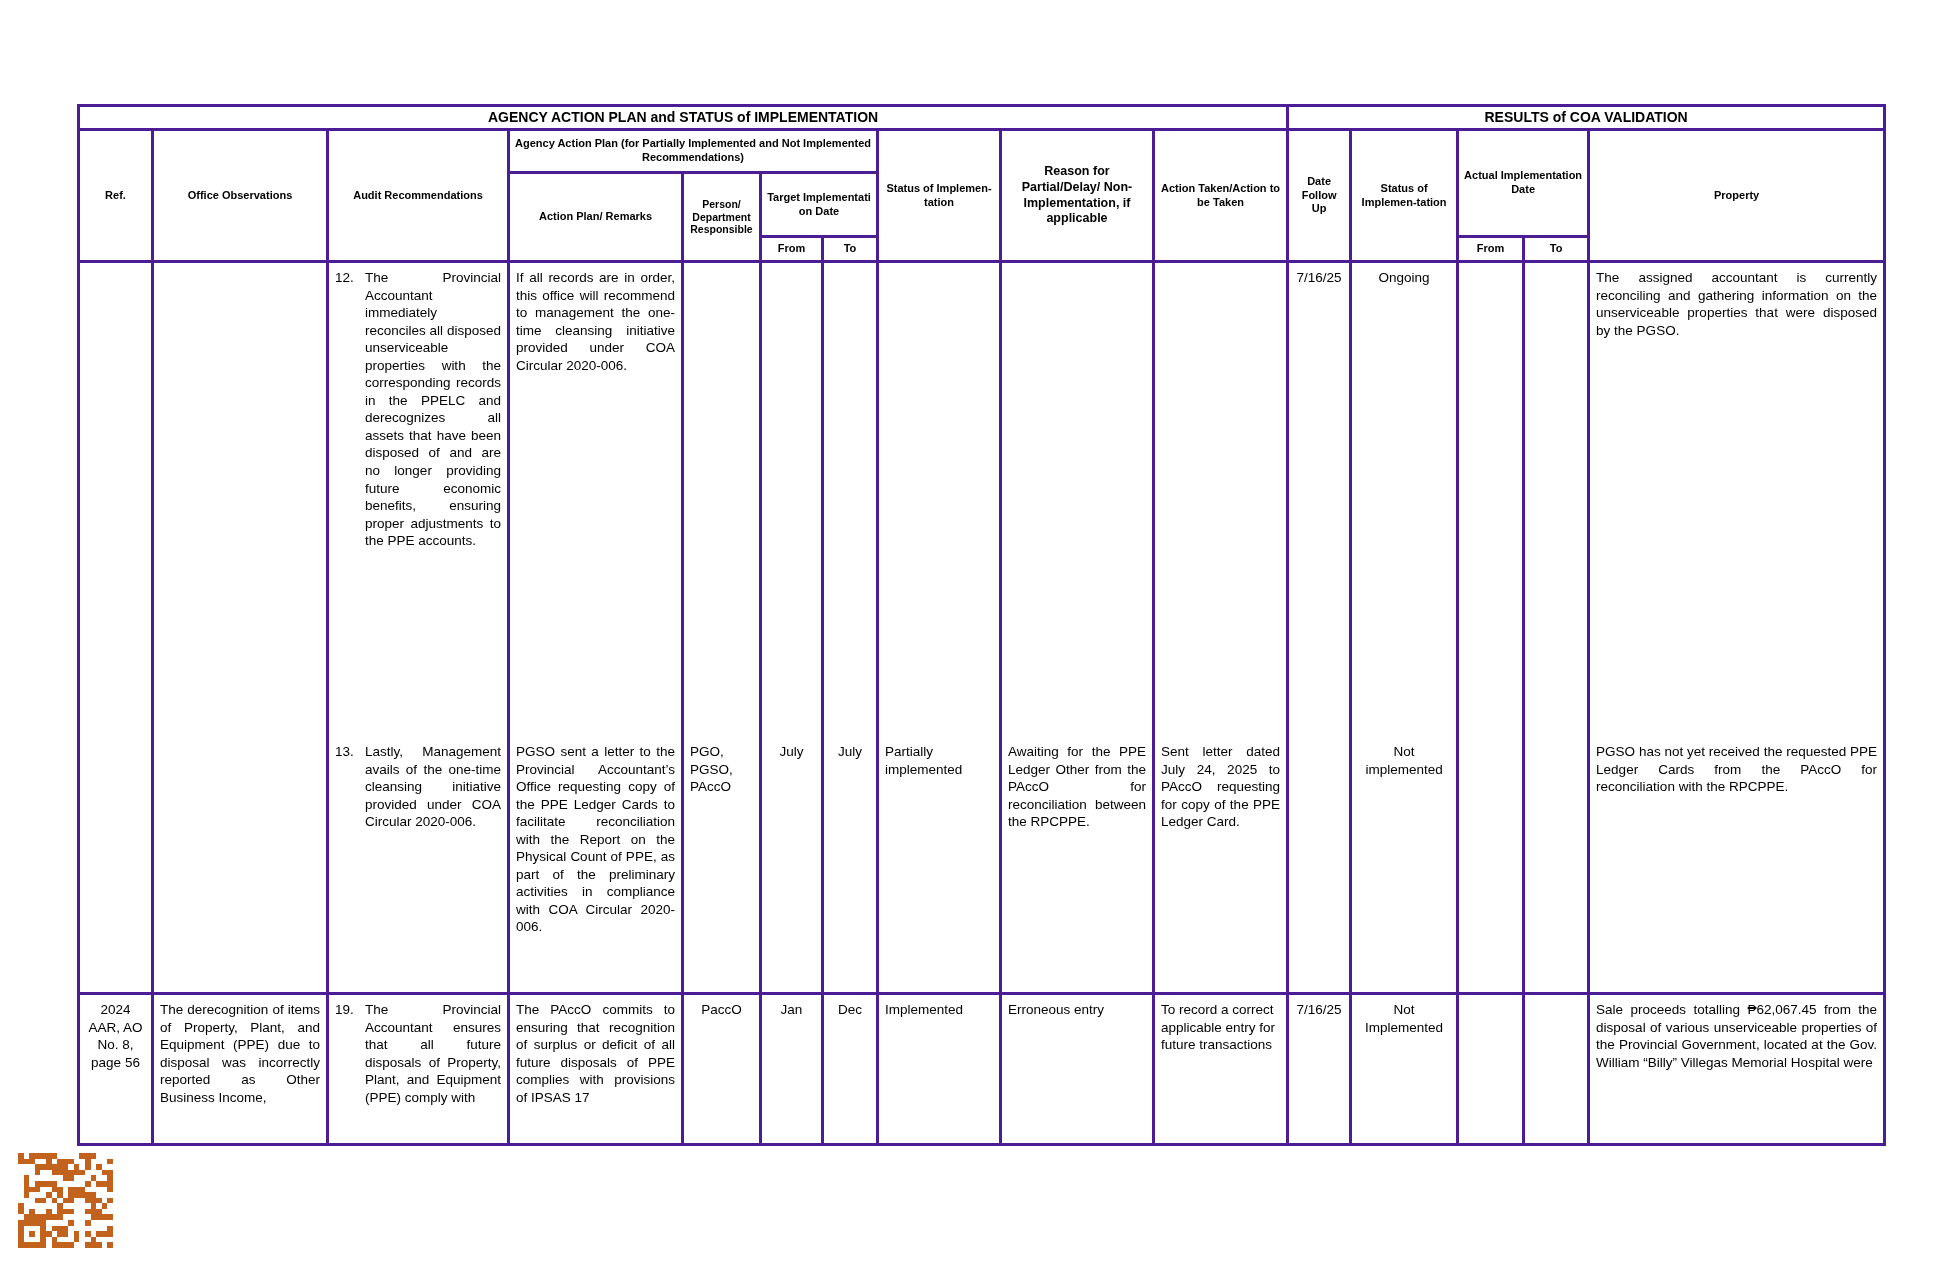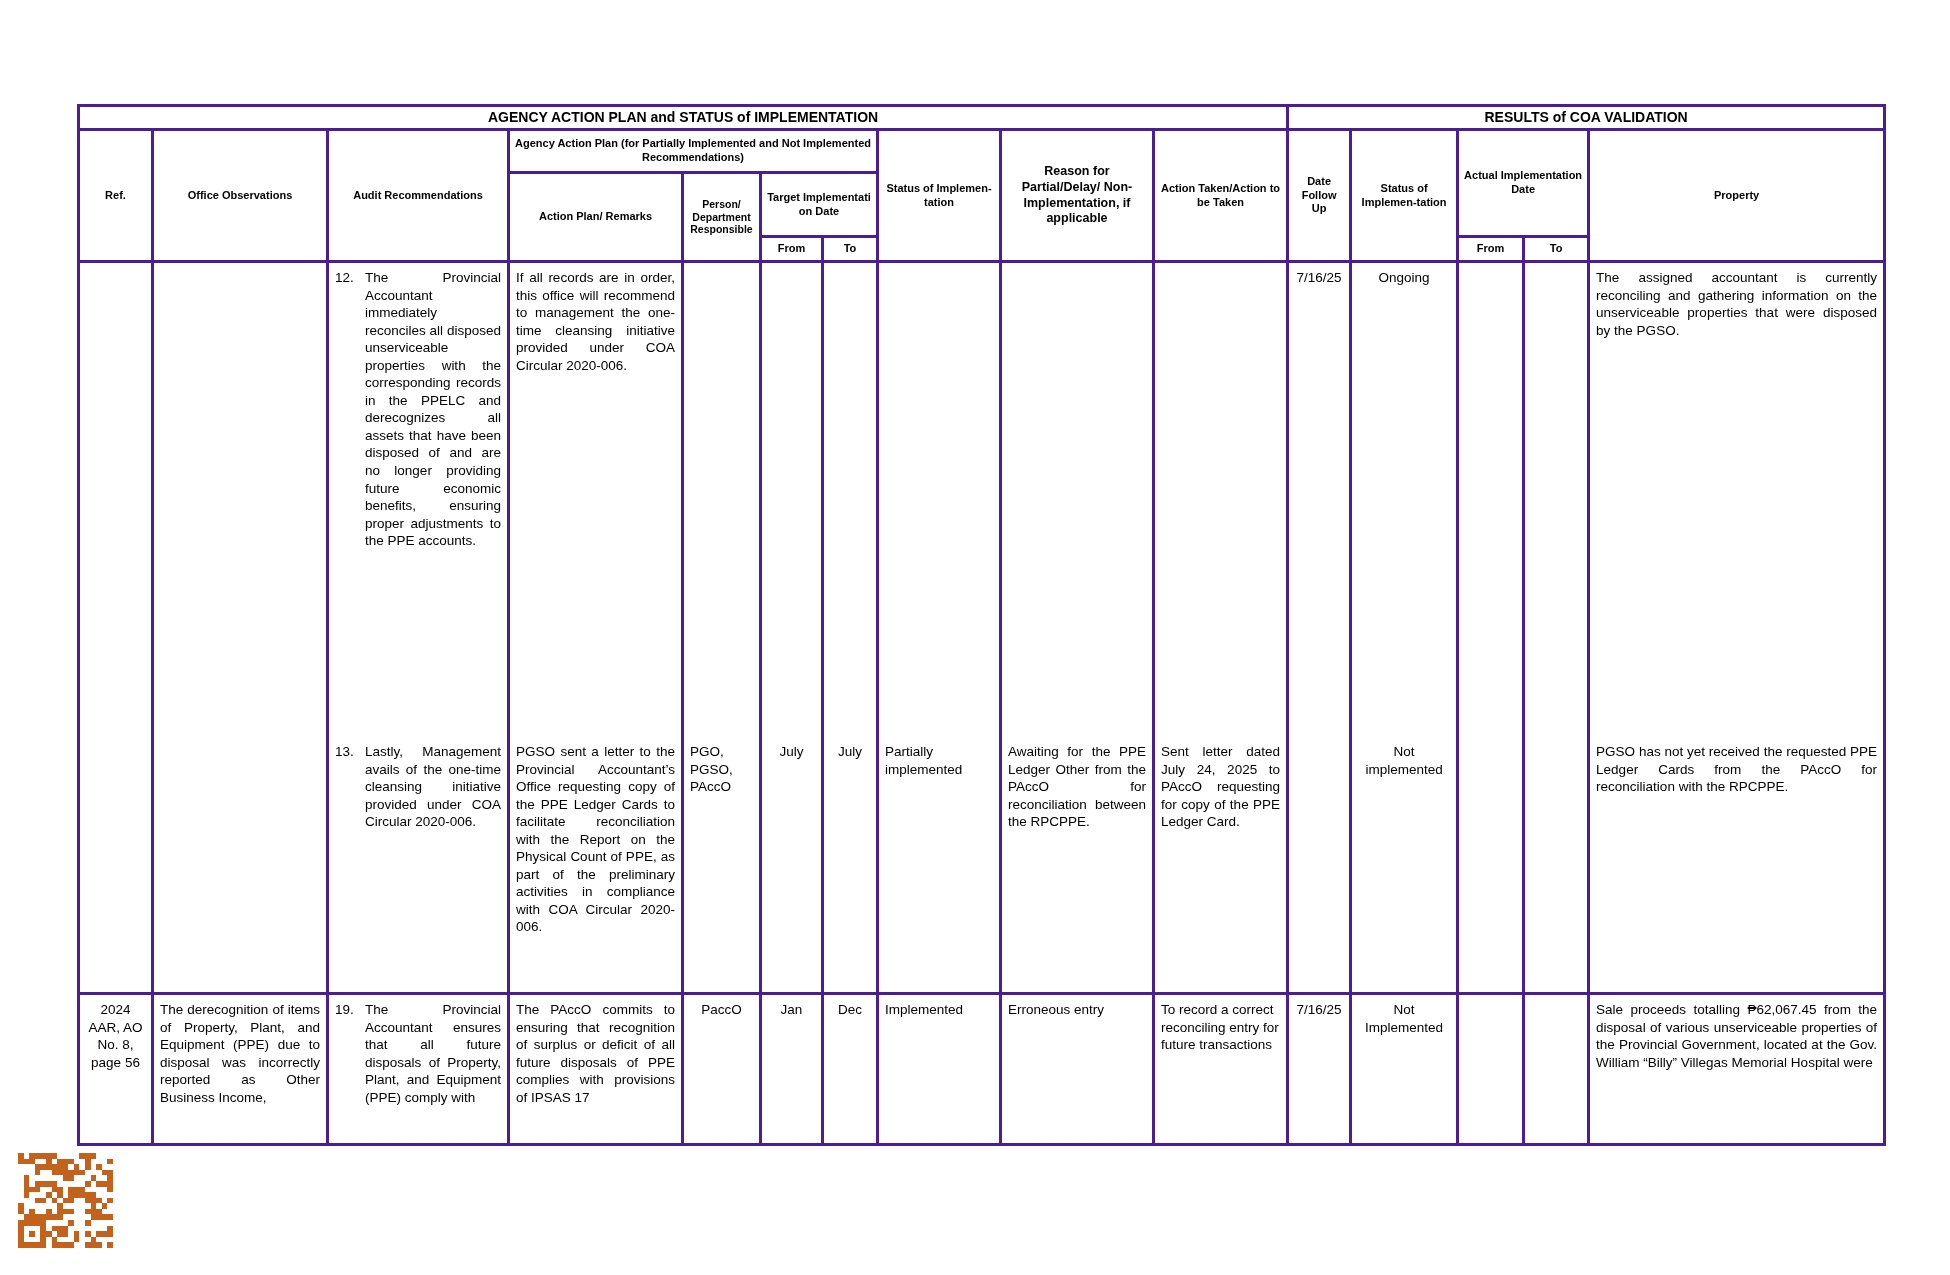--- a/index.html
+++ b/index.html
@@ -173,21 +173,21 @@
     <td class="ctr">
       <div>Dec</div>
     </td>
     <td>
       <div>Implemented</div>
     </td>
     <td>
       <div>Erroneous entry</div>
     </td>
     <td>
-      <div class="clip">To record a correct reconciling entry for future transactions</div>
+      <div class="clip">To record a correct applicable entry for future transactions</div>
     </td>
     <td class="ctr">
       <div>7/16/25</div>
     </td>
     <td class="ctr">
       <div>Not Implemented</div>
     </td>
     <td></td>
     <td></td>
     <td>

